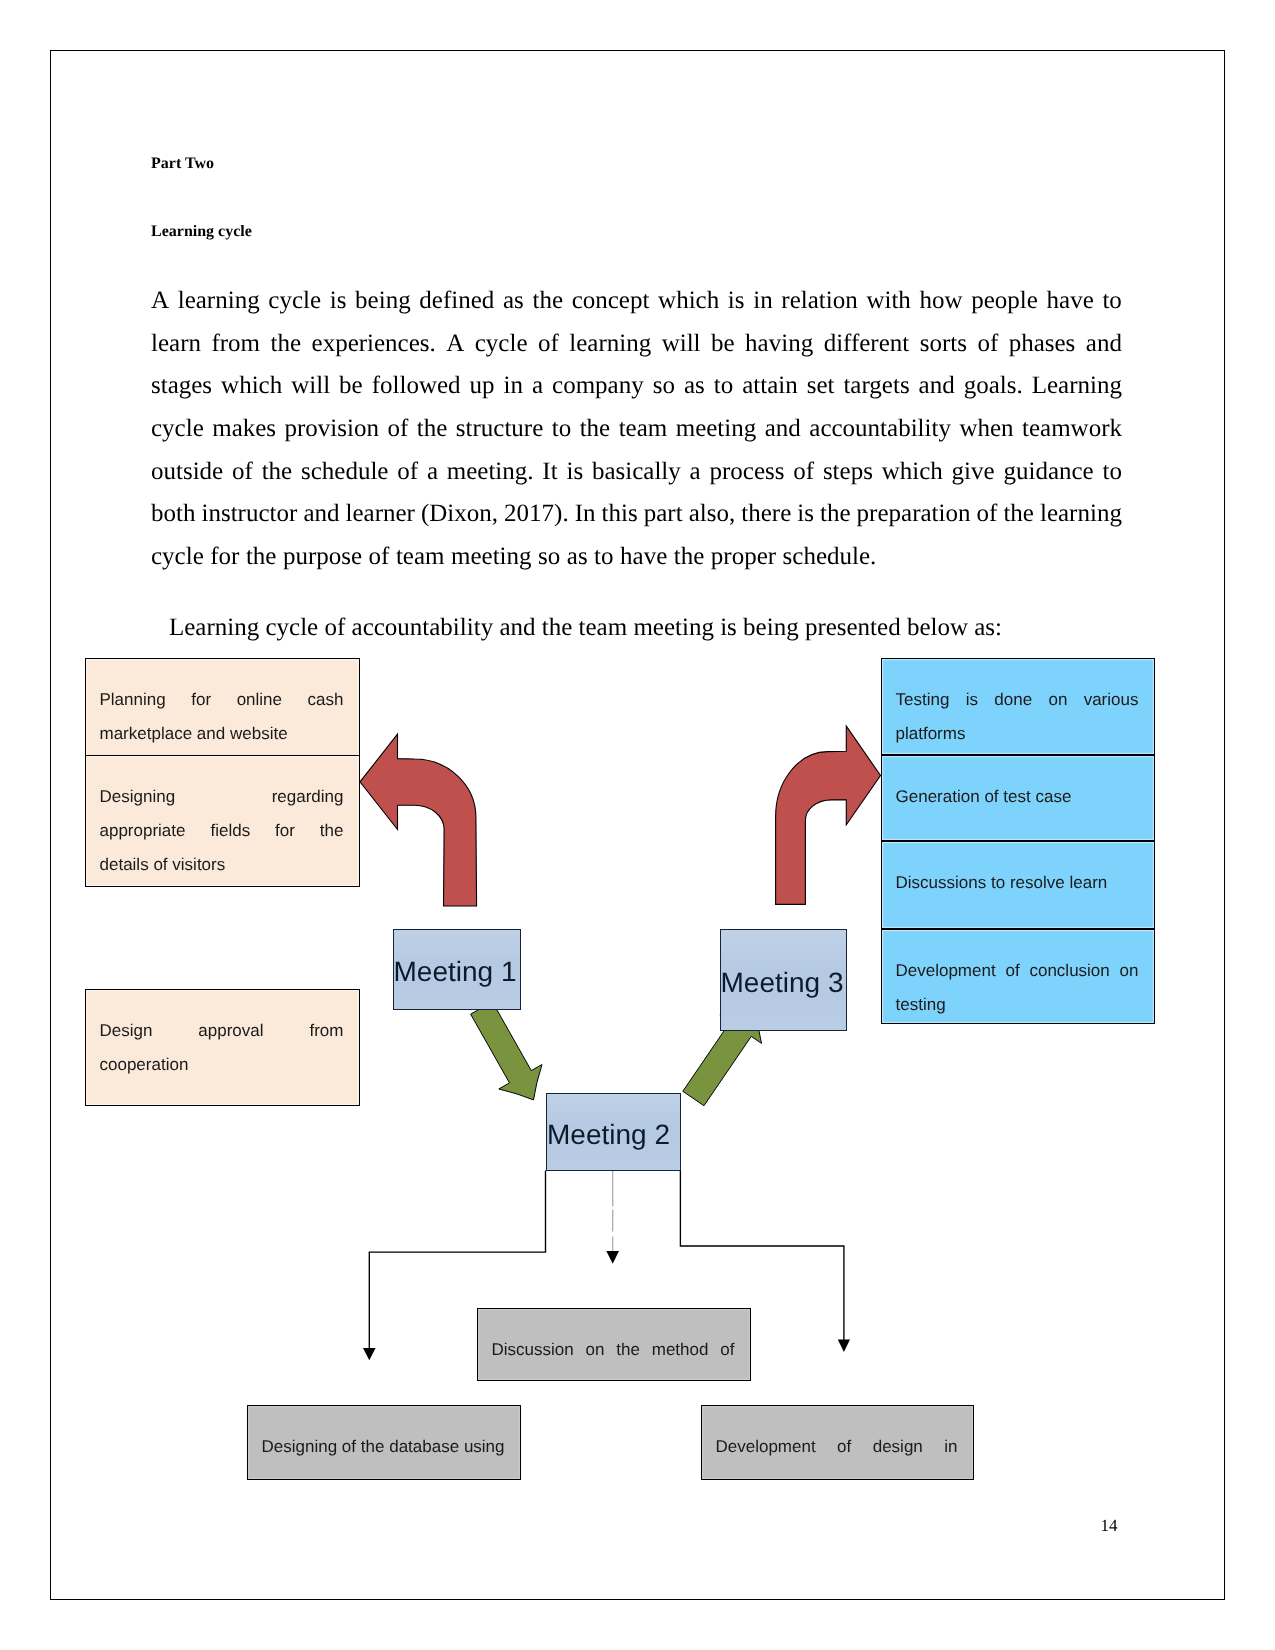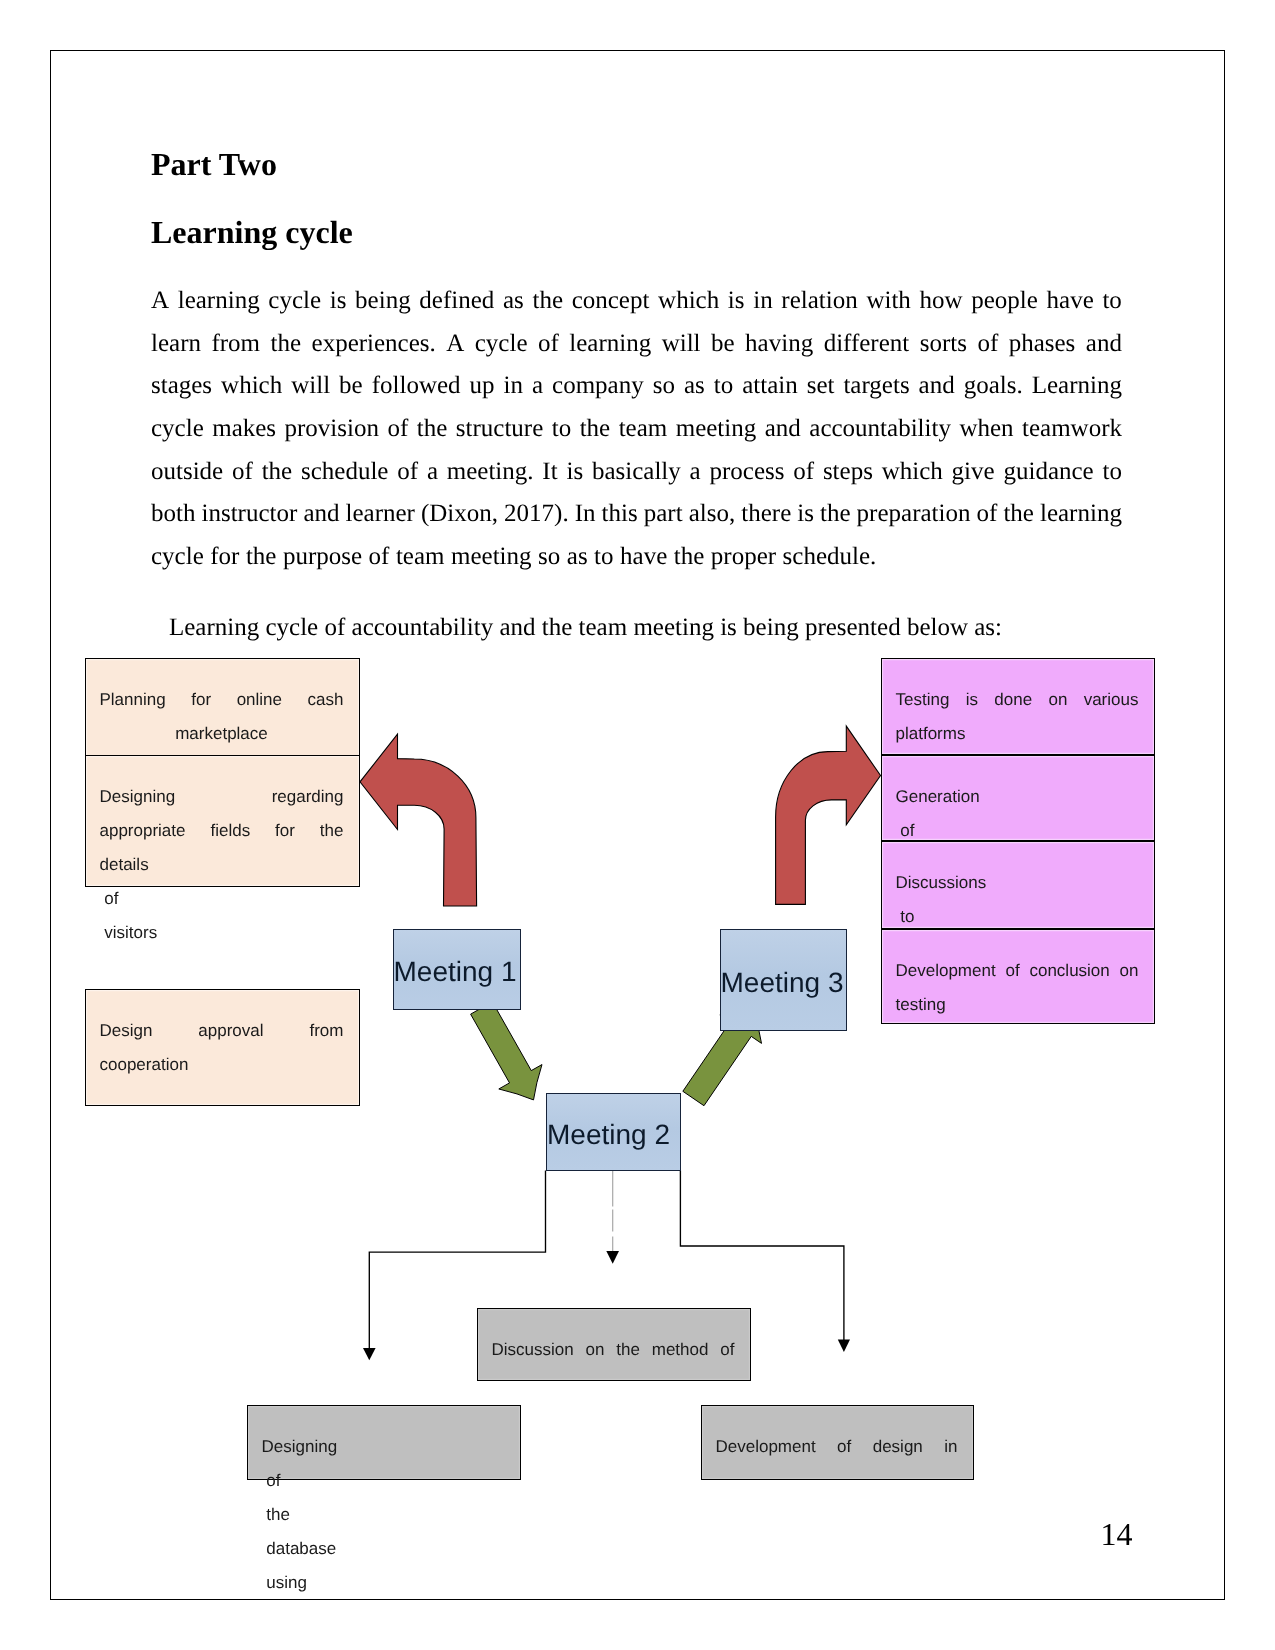--- a/index.html
+++ b/index.html
@@ -3,46 +3,46 @@
 <meta charset="utf-8">
 <title>Learning cycle</title>
 <style>
   html,body{margin:0;padding:0;background:#ffffff;}
   body{width:1275px;height:1650px;position:relative;overflow:hidden;
        -webkit-font-smoothing:antialiased;text-rendering:geometricPrecision;transform:translateZ(0);
        font-family:"Liberation Serif",serif;color:#000;}
   .page-border{position:absolute;left:50px;top:50px;width:1175px;height:1550px;
        border:1px solid #000;box-sizing:border-box;}
   .doc{position:absolute;left:151px;top:0;width:975px;}
-  h1.hd{font-size:32px;font-weight:bold;margin:0;line-height:42.7px;}
+  h1.hd{font-size:16px;font-weight:bold;margin:0;line-height:42.7px;}
   .para{font-size:25px;margin:0;text-align:justify;line-height:42.7px;}
   #h0{position:absolute;left:0;top:143px;}
   #h1{position:absolute;left:0;top:211px;}
   #p0{position:absolute;left:0;top:280px;width:971px;}
   #p1{position:absolute;left:0;top:606.5px;width:975px;text-align:left;margin-left:18px;}
   .jline{display:flex;justify-content:space-between;height:42.7px;line-height:42.7px;white-space:nowrap;}
   .jline.last{justify-content:flex-start;}
   .jline.last span+span{margin-left:0.26em;}
-  .pageno{position:absolute;left:1100.5px;top:1516px;font-size:32px;}
+  .pageno{position:absolute;left:1100.5px;top:1516px;font-size:17px;}
 
   .diagram{position:absolute;left:0;top:0;width:1275px;height:1650px;}
   .shapes{position:absolute;left:0;top:0;}
   .box{position:absolute;box-sizing:border-box;border:1.3px solid #000;
        font-family:"Liberation Sans",sans-serif;font-size:17px;color:#1a1a1a;
        box-shadow:inset 0 0 0 1.2px rgba(255,255,255,0.45);}
   .box .btxt{position:absolute;left:13.5px;right:15.5px;top:23.9px;}
   .jl{display:flex;justify-content:space-between;height:34px;line-height:34px;white-space:nowrap;}
-  .jl.last{justify-content:flex-start;flex-direction:column;}
+  .jl.last{justify-content:flex-start;}
   .jl.last span+span{margin-left:0.28em;}
   .lb{background:#FBE9DA;left:85px;width:275px;}
   .b1{top:658px;height:123px;text-align:center;}
   .b2{top:755px;height:132px;}
   .b3{top:894px;height:95px;}
   .b4{top:989px;height:117px;}
-  .rb{background:#f0abfc;left:881px;width:274px;}
+  .rb{background:#7dd3fc;left:881px;width:274px;}
   .g1{top:658px;height:97px;}
   .g2{top:755px;height:86px;}
   .g3{top:841px;height:88px;}
   .g4{top:929px;height:95px;}
   .ob{background:#BFBFBF;box-shadow:inset 0 0 0 1.2px rgba(255,255,255,0.18);}
   .o1{left:477px;top:1308px;width:274px;height:73px;}
   .o2{left:247px;top:1405px;width:274px;height:75px;}
   .o3{left:701px;top:1405px;width:273px;height:75px;}
   .mbox{position:absolute;box-sizing:border-box;border:1.4px solid #16233a;
         background:linear-gradient(180deg,#BFD1E7 0%,#B4C9E2 45%,#B9CDE5 100%);

